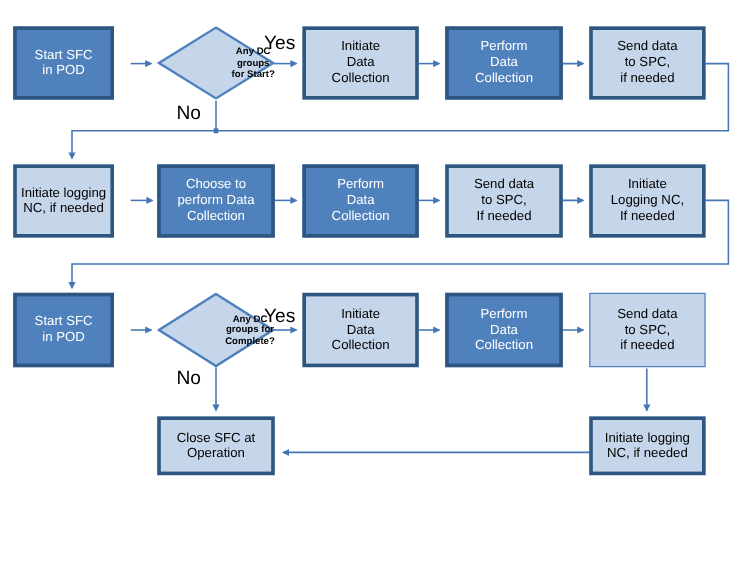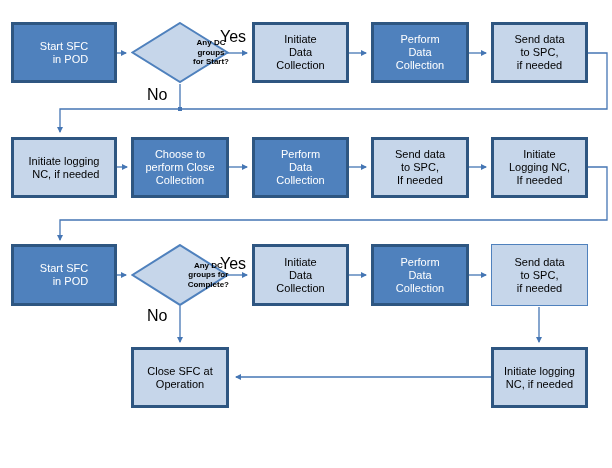--- a/index.html
+++ b/index.html
@@ -11,29 +11,29 @@
     overflow:hidden;
   }
   .connector-layer{position:absolute;left:0;top:0;width:612px;height:468px;}
   .node{
     position:absolute;
     display:flex;align-items:center;justify-content:center;
     text-align:center;white-space:pre-line;
     font-size:11px;line-height:13px;
     box-sizing:border-box;
   }
-  .c1{left:11px;width:106px;text-align:right;}
+  .c1{left:11px;width:84px;}
   .c2{left:131px;width:98px;}
   .c3{left:252px;width:97px;}
   .c4{left:371px;width:98px;}
   .c5{left:491px;width:97px;}
   .r1{top:22px;height:61px;}
   .r2{top:137px;height:61px;}
   .r3{top:244px;height:62px;}
-  .r4{top:347px;height:61px;}
+  .r4{top:347px;height:49px;}
   .dark{background:#4F81BD;border:3px solid #2E5681;color:#ffffff;}
   .light{background:#C6D6EA;border:3px solid #2E5681;color:#000000;}
   .thin{background:#C6D6EA;border:1px solid #4F81BD;color:#000000;}
   .diamond{
     position:absolute;
     display:flex;align-items:center;justify-content:flex-end;
     text-align:center;
   }
   .diamond svg{position:absolute;left:0;top:0;width:100%;height:100%;}
   .diamond .dtext{
@@ -105,21 +105,21 @@
 Collection</div>
 
   <div class="node light c5 r1">Send data
 to SPC,
 if needed</div>
 
   <div class="node light c1 r2">Initiate logging
 NC, if needed</div>
 
   <div class="node dark c2 r2">Choose to
-perform Close
+perform Data
 Collection</div>
 
   <div class="node dark c3 r2">Perform
 Data
 Collection</div>
 
   <div class="node light c4 r2">Send data
 to SPC,
 If needed</div>
 

